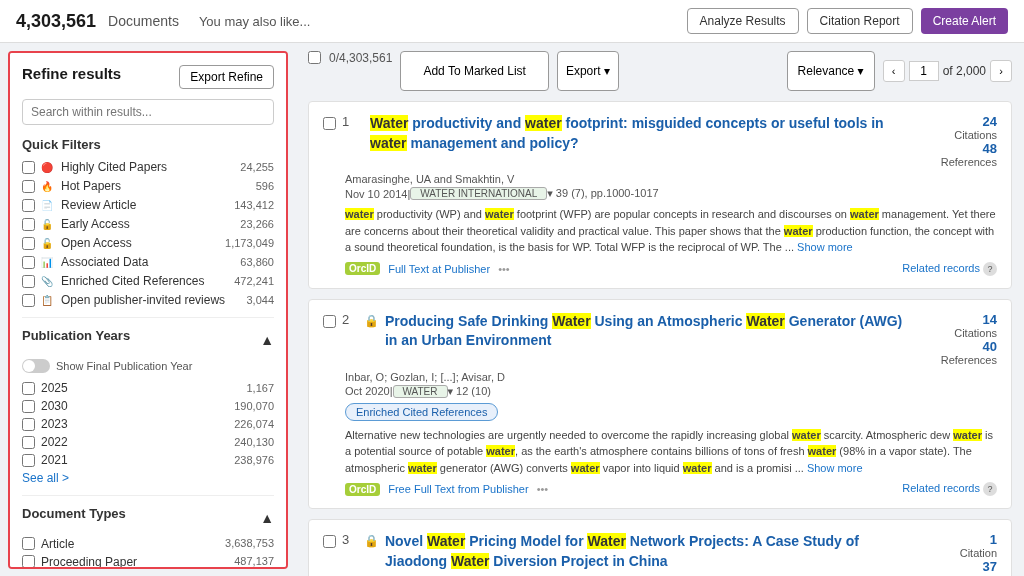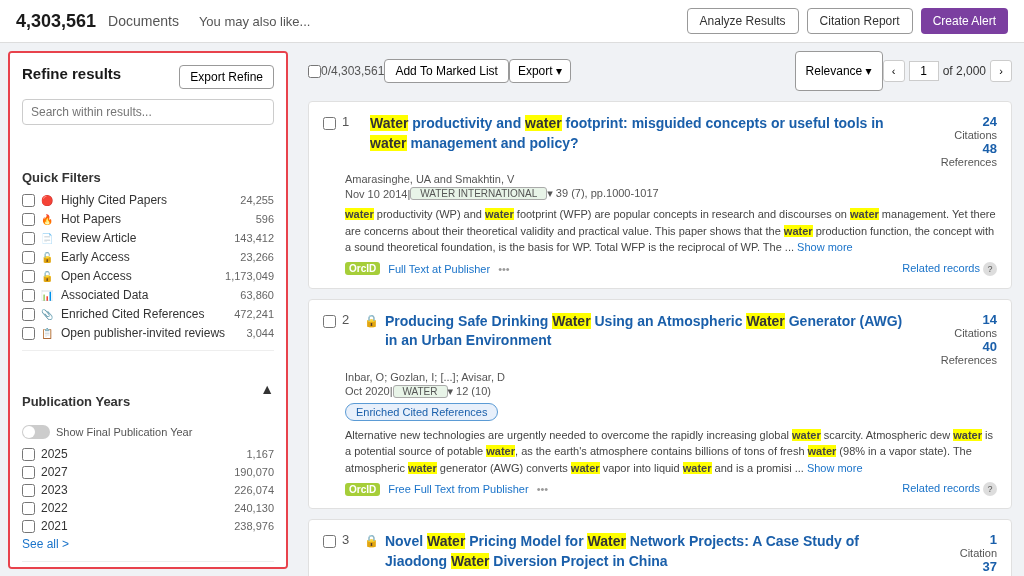--- a/index.html
+++ b/index.html
@@ -32,21 +32,21 @@
       border-radius: 4px;
       margin: 8px;
       overflow-y: auto;
       padding: 12px;
     }
     .sidebar-header { display: flex; justify-content: space-between; margin-bottom: 10px; }
     .refine-title { font-size: 15px; font-weight: bold; color: #1a1a1a; }
     .export-refine-btn { border: 1px solid #999; background: #fff; border-radius: 4px; padding: 4px 10px; font-size: 12px; cursor: pointer; }
     .search-within { width: 100%; border: 1px solid #ccc; border-radius: 4px; padding: 5px 8px; font-size: 12px; color: #aaa; margin-bottom: 12px; }
 
-    .section-title { font-size: 13px; font-weight: bold; color: #333; margin-bottom: 8px; margin-top: 33px; }
+    .section-title { font-size: 13px; font-weight: bold; color: #333; margin-bottom: 8px; }
     .filter-item { display: flex; align-items: center; margin-bottom: 5px; gap: 6px; font-size: 12px; }
     .filter-item input[type=checkbox] { width: 13px; height: 13px; }
     .filter-icon { width: 14px; height: 14px; display: inline-flex; align-items: center; justify-content: center; font-size: 10px; }
     .filter-label { flex: 1; color: #333; }
     .filter-count { color: #666; font-size: 11px; margin-left: auto; }
 
     .section-divider { border: none; border-top: 1px solid #eee; margin: 10px 0; }
 
     .section-header { display: flex; justify-content: space-between; align-items: center; margin-bottom: 8px; }
     .section-header .toggle-icon { font-size: 14px; cursor: pointer; }
@@ -62,27 +62,27 @@
 
     
     .results-area {
       flex: 1;
       overflow-y: auto;
       padding: 8px 12px;
     }
 
     .results-toolbar {
       display: flex;
-      align-items: center;
+      gap: 8px;
       margin-bottom: 10px;
       flex-wrap: wrap;
     }
     .select-all-checkbox { width: 13px; height: 13px; }
     .total-label { font-size: 12px; color: #555; }
-    .btn-add-marked { border: 1px solid #999; background: #fff; border-radius: 4px; padding: 4px 10px; font-size: 12px; cursor: pointer; }
+    .btn-add-marked { border: 1px solid #999; background: #fff; border-radius: 4px; padding: 4px 22px; font-size: 12px; cursor: pointer; }
     .btn-export { border: 1px solid #999; background: #fff; border-radius: 4px; padding: 4px 8px; font-size: 12px; cursor: pointer; }
     .btn-relevance { border: 1px solid #999; background: #fff; border-radius: 4px; padding: 12px 10px; font-size: 12px; cursor: pointer; margin-left: auto; }
     .pagination { display: flex; align-items: center; gap: 4px; font-size: 12px; }
     .page-btn { border: 1px solid #ccc; background: #fff; border-radius: 3px; width: 22px; height: 22px; cursor: pointer; display: flex; align-items: center; justify-content: center; font-size: 11px; }
     .page-input { border: 1px solid #ccc; width: 30px; text-align: center; padding: 2px; font-size: 12px; }
 
     
     .article-card {
       background: #fff;
       border: 1px solid #e0e0e0;
@@ -209,21 +209,21 @@
     </div>
 
     <div id="years-container">
         <div class="year-item">
     <input type="checkbox" style="">
     <span>2025</span>
     <span class="filter-count">1,167</span>
   </div>
         <div class="year-item">
     <input type="checkbox" style="">
-    <span>2027</span>
+    <span>2030</span>
     <span class="filter-count">190,070</span>
   </div>
         <div class="year-item">
     <input type="checkbox" style="">
     <span>2023</span>
     <span class="filter-count">226,074</span>
   </div>
         <div class="year-item">
     <input type="checkbox" style="">
     <span>2022</span>

